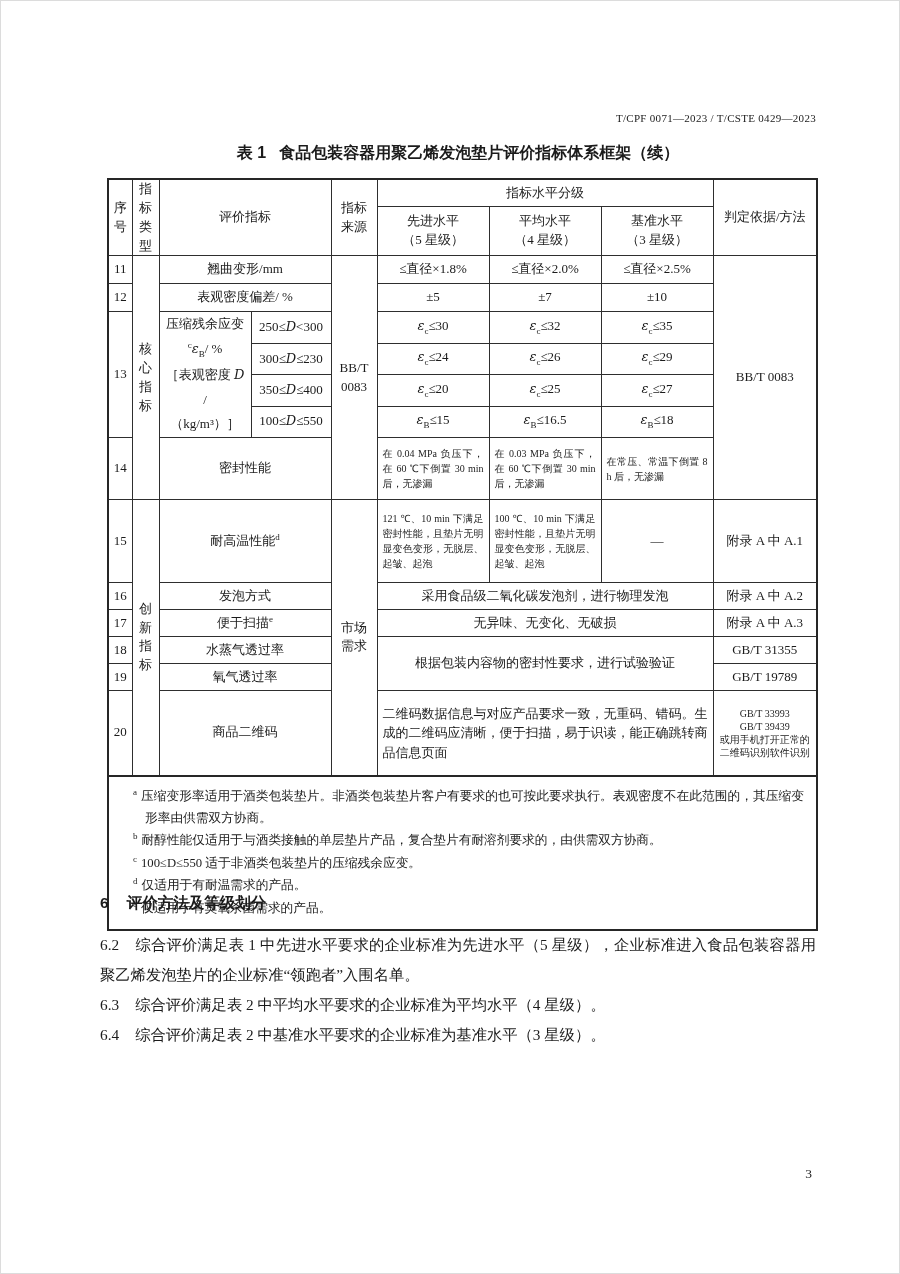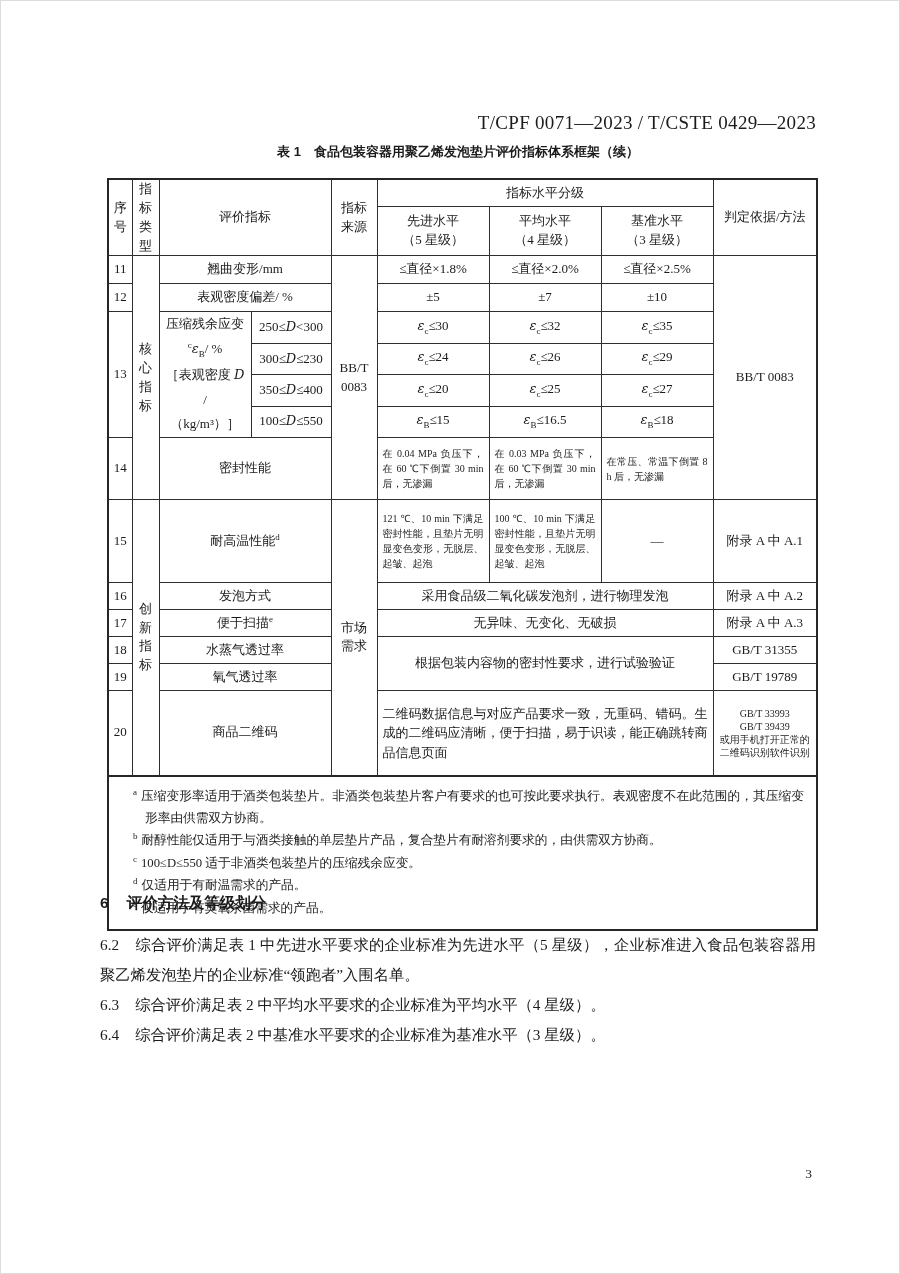--- a/index.html
+++ b/index.html
@@ -5,25 +5,25 @@
   html,body { margin:0; padding:0; }
   body {
     width:900px; height:1274px; position:relative;
     background:#ffffff; color:#1b1b1b;
     font-family:"Liberation Serif", serif;
     box-shadow: inset 0 0 0 1px #dcdcdc;
     overflow:hidden;
   }
   .doc-number {
     position:absolute; top:112px; left:100px; width:716px;
-    text-align:right; font-size:19px; letter-spacing:0.3px;
+    text-align:right; font-size:11px; letter-spacing:0.3px;
   }
   .tbl-title {
     position:absolute; top:143px; left:100px; width:716px;
-    text-align:center; font-weight:bold; font-size:13px;
+    text-align:center; font-weight:bold; font-size:16px;
     font-family:"Liberation Sans", sans-serif;
   }
   .tbl-title .gap { display:inline-block; width:13px; }
   .tbl-wrap { position:absolute; top:178px; left:107px; }
   table { border-collapse:collapse; table-layout:fixed; width:709px;
           border:2px solid #262626; }
   td {
     border:1px solid #2e2e2e; padding:0 3px;
     text-align:center; vertical-align:middle;
     font-size:13px; line-height:1.3; overflow:hidden;

